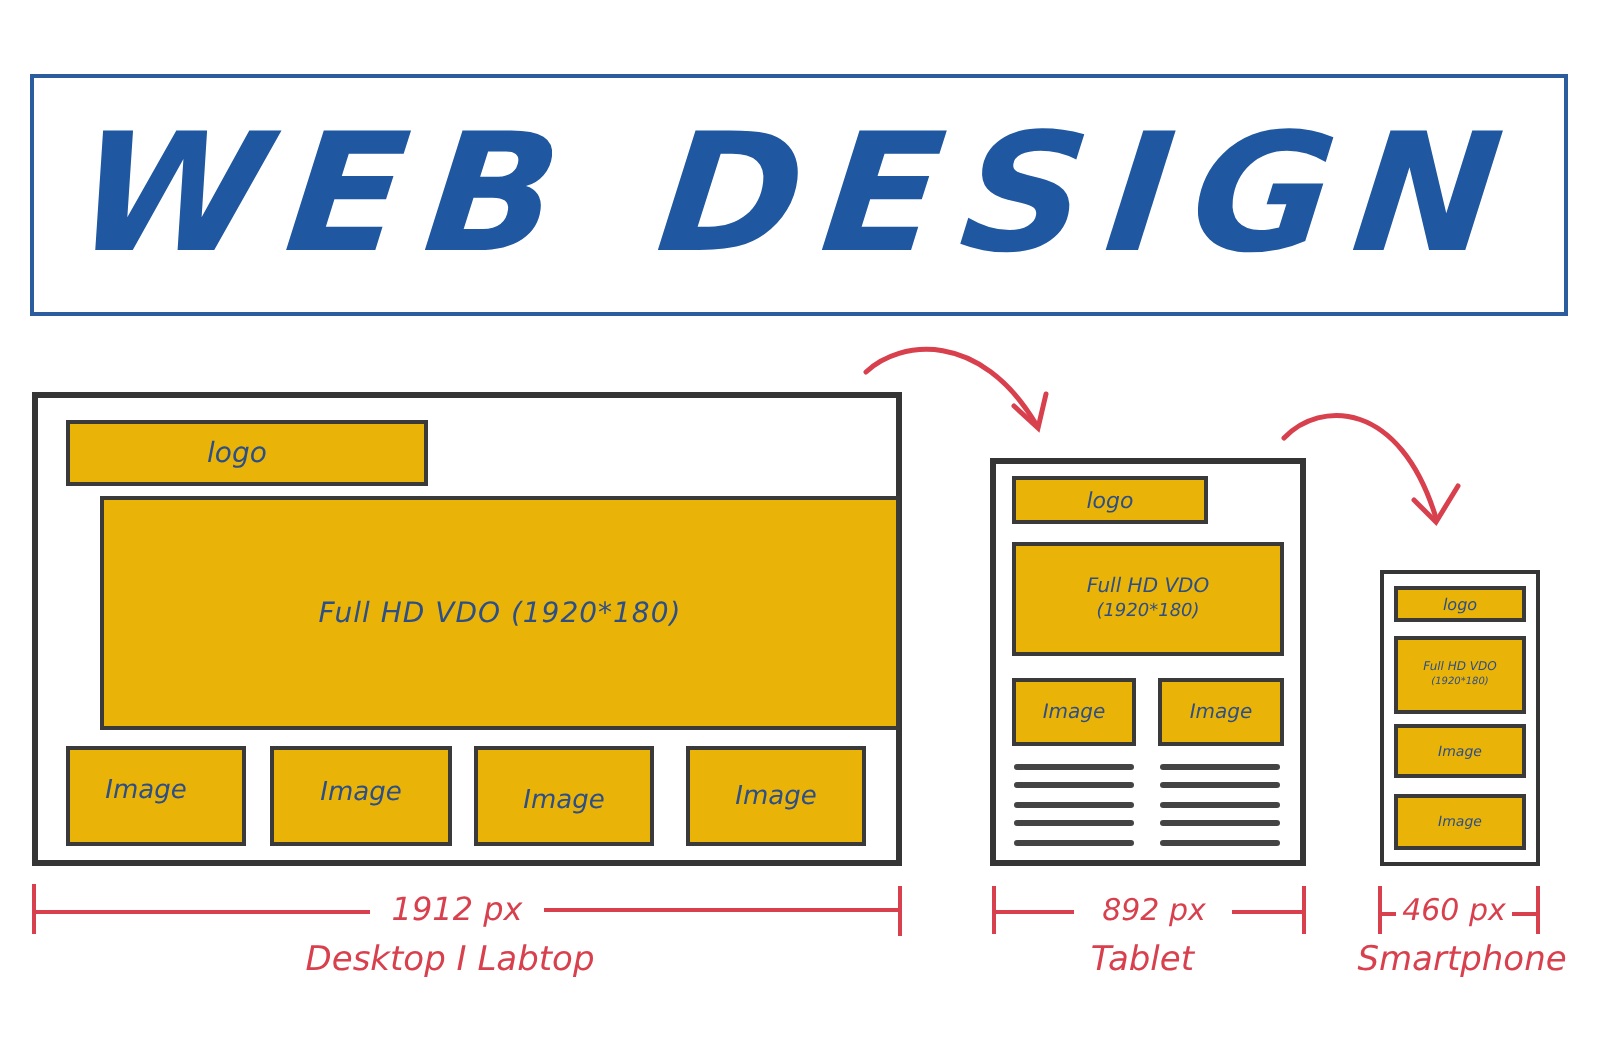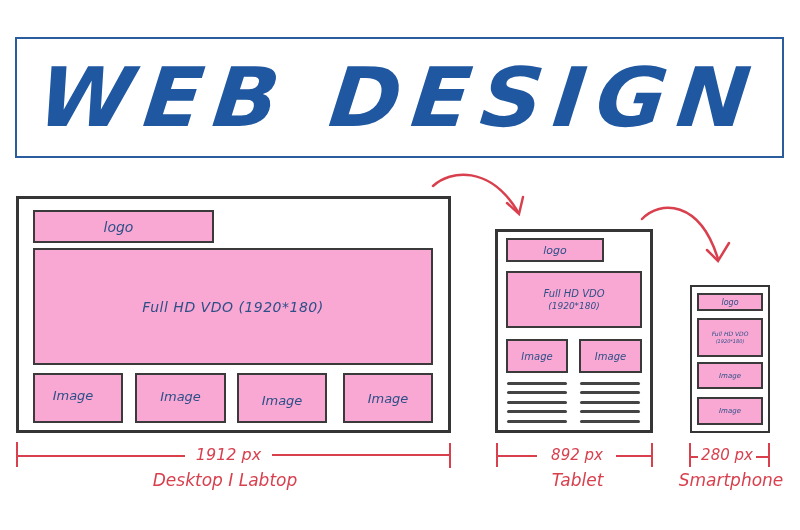--- a/index.html
+++ b/index.html
@@ -1,21 +1,21 @@
 <!DOCTYPE html>
 <html><head>
 <meta charset="utf-8">
 <style>
   html, body { margin: 0; padding: 0; background: #ffffff; }
   body { width: 800px; height: 530px; position: relative; overflow: hidden; font-family: "DejaVu Sans", sans-serif; }
   .abs { position: absolute; box-sizing: border-box; }
   .title-box { left: 15px; top: 37px; width: 769px; height: 121px; border: 2px solid #2a5c9e; }
   .title-text { position: absolute; left: 0; right: 0; top: 14px; text-align: center; font-family: "DejaVu Sans", sans-serif; font-style: italic; font-weight: bold; font-size: 82px; letter-spacing: 10px; color: #1f57a0; transform: scaleX(1.05) skewX(-6deg); line-height: 90px; }
   .frame { border: 3px solid #353535; background: #fff; }
-  .box { border: 2.5px solid #3a3a3a; background: #f9a8d4; display: flex; align-items: center; justify-content: center; }
+  .box { border: 2.5px solid #3a3a3a; background: #eab308; display: flex; align-items: center; justify-content: center; }
   .hand { font-family: "DejaVu Sans", sans-serif; font-style: italic; color: #2d4f87; font-weight: normal; }
   .line { height: 3px; background: #444; border-radius: 2px; }
   .dim-line { background: #d8404e; height: 2px; }
   .dim-tick { background: #d8404e; width: 2px; }
   .label { font-family: "DejaVu Sans", sans-serif; font-style: italic; color: #d8404e; text-align: center; white-space: nowrap; }
 </style>
 </head>
 <body>
 
 <div class="abs title-box">
@@ -30,21 +30,21 @@
   <g fill="none" stroke="#d8404e" stroke-width="2.5" stroke-linecap="round">
     <path d="M642 219 C 660 200, 700 200, 718 259"></path>
     <path d="M707 250 L718 261 L729 243"></path>
   </g>
 </svg>
 
 <div class="abs frame" style="left:16px;top:196px;width:435px;height:237px;"></div>
 <div class="abs box" style="left:33px;top:210px;width:181px;height:33px;">
   <span class="hand" style="font-size:14px;margin-right:10px;">logo</span>
 </div>
-<div class="abs box" style="left:33px;top:248px;width:400px;height:117px;">
+<div class="abs box" style="left:50px;top:248px;width:400px;height:117px;">
   <span class="hand" style="font-size:14px;letter-spacing:0.5px;">Full HD VDO (1920*180)</span>
 </div>
 <div class="abs box" style="left:33px;top:373px;width:90px;height:50px;">
   <span class="hand" style="font-size:13px;margin-right:10px;margin-bottom:6px;">Image</span>
 </div>
 <div class="abs box" style="left:135px;top:373px;width:91px;height:50px;">
   <span class="hand" style="font-size:13px;margin-bottom:4px;">Image</span>
 </div>
 <div class="abs box" style="left:237px;top:373px;width:90px;height:50px;">
   <span class="hand" style="font-size:13px;margin-top:4px;">Image</span>
@@ -84,35 +84,35 @@
 <div class="abs line" style="left:580px;top:391px;width:60px;"></div>
 <div class="abs line" style="left:580px;top:401px;width:60px;"></div>
 <div class="abs line" style="left:580px;top:410px;width:60px;"></div>
 <div class="abs line" style="left:580px;top:420px;width:60px;"></div>
 
 <div class="abs dim-tick" style="left:496px;top:443px;height:24px;"></div>
 <div class="abs dim-tick" style="left:651px;top:443px;height:24px;"></div>
 <div class="abs dim-line" style="left:497px;top:455px;width:40px;"></div>
 <div class="abs dim-line" style="left:616px;top:455px;width:36px;"></div>
 <div class="abs label" style="left:540px;top:446px;width:74px;font-size:15px;">892 px</div>
-<div class="abs label" style="left:535px;top:470px;width:85px;font-size:17px;">Tablet</div>
+<div class="abs label" style="left:512px;top:470px;width:85px;font-size:17px;text-align:right;">Tablet</div>
 
 <div class="abs frame" style="left:690px;top:285px;width:80px;height:148px;border-width:2.5px;"></div>
 <div class="abs box" style="left:697px;top:293px;width:66px;height:18px;border-width:2px;">
   <span class="hand" style="font-size:8px;">logo</span>
 </div>
 <div class="abs box" style="left:697px;top:318px;width:66px;height:39px;flex-direction:column;border-width:2px;">
   <span class="hand" style="font-size:6px;line-height:8px;">Full HD VDO</span>
   <span class="hand" style="font-size:5px;line-height:7px;">(1920*180)</span>
 </div>
 <div class="abs box" style="left:697px;top:362px;width:66px;height:27px;border-width:2px;">
   <span class="hand" style="font-size:7px;">Image</span>
 </div>
 <div class="abs box" style="left:697px;top:397px;width:66px;height:28px;border-width:2px;">
   <span class="hand" style="font-size:7px;">Image</span>
 </div>
 
 <div class="abs dim-tick" style="left:689px;top:443px;height:24px;"></div>
 <div class="abs dim-tick" style="left:768px;top:443px;height:24px;"></div>
 <div class="abs dim-line" style="left:690px;top:456px;width:8px;"></div>
 <div class="abs dim-line" style="left:756px;top:456px;width:12px;"></div>
-<div class="abs label" style="left:698px;top:446px;width:58px;font-size:15px;">280 px</div>
+<div class="abs label" style="left:698px;top:446px;width:58px;font-size:15px;">460 px</div>
 <div class="abs label" style="left:668px;top:470px;width:126px;font-size:17px;">Smartphone</div>
 
 </body></html>

